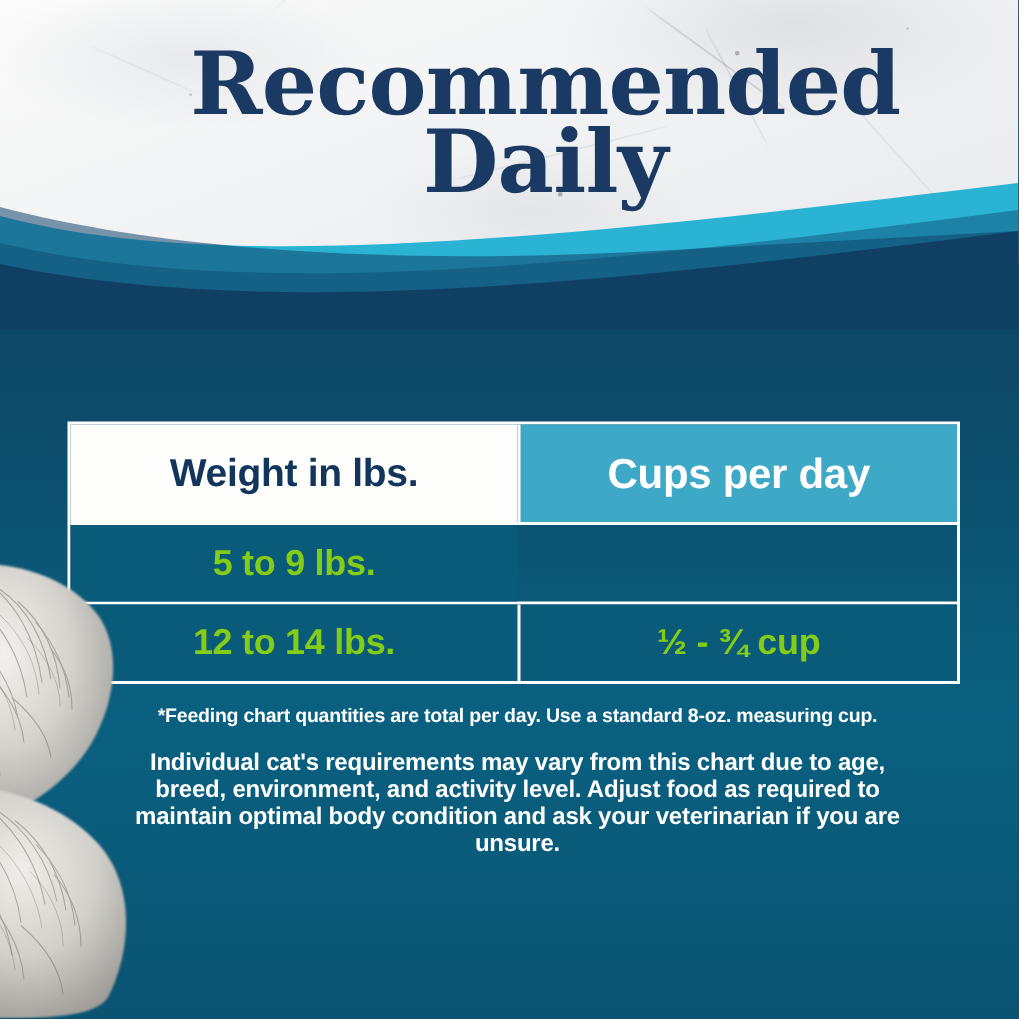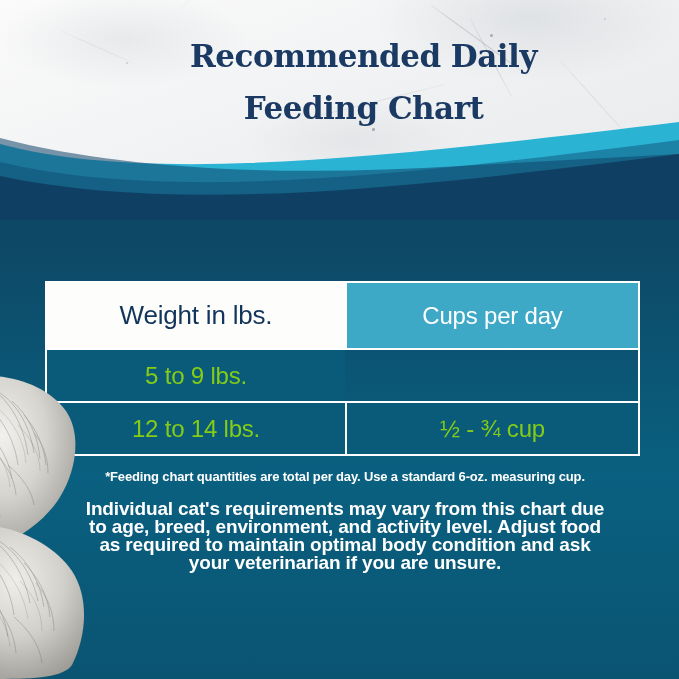--- a/index.html
+++ b/index.html
@@ -58,21 +58,21 @@
   .title-wrap {
     position: absolute;
     left: 0; top: 30px;
     width: 679px;
     text-align: center;
     z-index: 4;
   }
   .title-line {
     font-family: "DejaVu Serif", serif;
     font-weight: 700;
-    font-size: 31px;
+    font-size: 58px;
     line-height: 52px;
     letter-spacing: -0.5px;
     color: #1b3a63;
     padding-left: 48px;
   }
 
   
   .wave {
     position: absolute;
     left: 0; top: 110px;
@@ -98,35 +98,35 @@
     box-sizing: border-box;
   }
   .trow.header { height: 65px; }
   .trow.body   { height: 53px; border-top: 2px solid #ffffff; }
 
   .cell {
     display: flex;
     align-items: center;
     justify-content: center;
     box-sizing: border-box;
-    font-weight: 400;
+    font-weight: 700;
   }
   .cell.left  { width: 298px; }
   .cell.right { width: 293px; border-left: 2px solid #ffffff; }
 
   .hdr-left {
     background: #fdfdfb;
     color: #12355c;
     font-size: 26px;
     letter-spacing: -0.2px;
   }
   .hdr-right {
     background: #3ea9c6;
     color: #ffffff;
-    font-size: 24px;
+    font-size: 28px;
     letter-spacing: -0.2px;
   }
   .body-cell {
     background: #0a5b7a;
     color: #84cc16;
     font-size: 24px;
     letter-spacing: -0.2px;
   }
 
   
@@ -140,21 +140,21 @@
     color: #ffffff;
   }
   .note-primary {
     font-size: 13px;
     font-weight: 700;
     line-height: 18px;
     letter-spacing: -0.15px;
   }
   .note-secondary {
     margin-top: 14px;
-    font-size: 19px;
+    font-size: 16px;
     font-weight: 700;
     line-height: 18px;
     letter-spacing: -0.15px;
     padding: 0 28px;
   }
 
   
   .paws {
     position: absolute;
     left: -10px;
@@ -177,21 +177,20 @@
     <div class="vein v5"></div>
     <div class="vein v6"></div>
     <div class="speck" style="left:490px;top:34px;width:3px;height:3px;"></div>
     <div class="speck" style="left:372px;top:128px;width:2.5px;height:2.5px;"></div>
     <div class="speck" style="left:126px;top:62px;width:2px;height:2px;opacity:.6;"></div>
     <div class="speck" style="left:604px;top:18px;width:2px;height:2px;opacity:.5;"></div>
   </div>
 
   <div class="title-wrap">
     <div class="title-line">Recommended Daily</div>
-    <div class="title-line">Feeding Chart</div>
   </div>
 
   <svg class="wave" viewBox="0 0 679 110" preserveAspectRatio="none">
 
     <path d="M0,34 C150,74 380,48 679,12 L679,52 C380,86 150,104 0,70 Z" fill="#2bb3d4"></path>
 
     <path d="M0,52 C170,92 400,66 679,30 L679,64 C400,98 170,112 0,84 Z" fill="#1b7fa3" opacity="0.92"></path>
 
     <path d="M0,28 C160,70 390,44 679,8 L679,110 L0,110 Z" fill="#0e3c5c" opacity="0.0"></path>
     <path d="M0,66 C180,104 410,78 679,44 L679,110 L0,110 Z" fill="#0e3c5c"></path>
@@ -211,21 +210,21 @@
     </div>
 
     <div class="trow body">
       <div class="cell left body-cell">12 to 14 lbs.</div>
       <div class="cell right body-cell">½ - ¾ cup</div>
     </div>
 
   </div>
 
   <div class="notes">
-    <div class="note-primary">*Feeding chart quantities are total per day. Use a standard 6-oz. measuring cup.</div>
+    <div class="note-primary">*Feeding chart quantities are total per day. Use a standard 8-oz. measuring cup.</div>
     <div class="note-secondary">Individual cat's requirements may vary from this chart due to age, breed, environment, and activity level. Adjust food as required to maintain optimal body condition and ask your veterinarian if you are unsure.</div>
   </div>
 
   <svg class="paws" viewBox="0 0 150 304">
     <defs>
       <radialGradient id="furA" cx="42%" cy="34%" r="72%">
         <stop offset="0%" stop-color="#f2f1ee"></stop>
         <stop offset="48%" stop-color="#d6d4ce"></stop>
         <stop offset="100%" stop-color="#9d9b95"></stop>
       </radialGradient>

